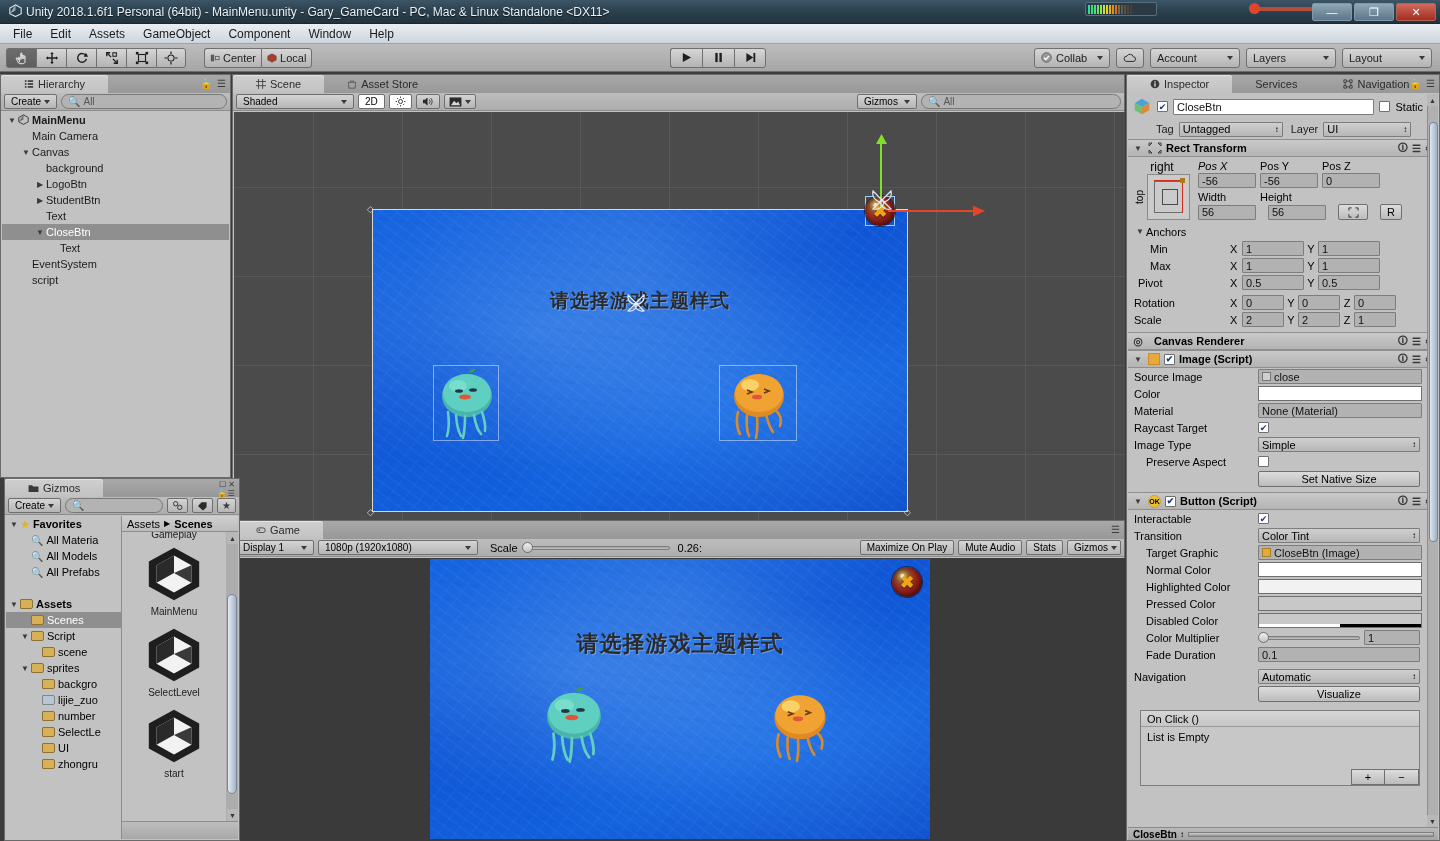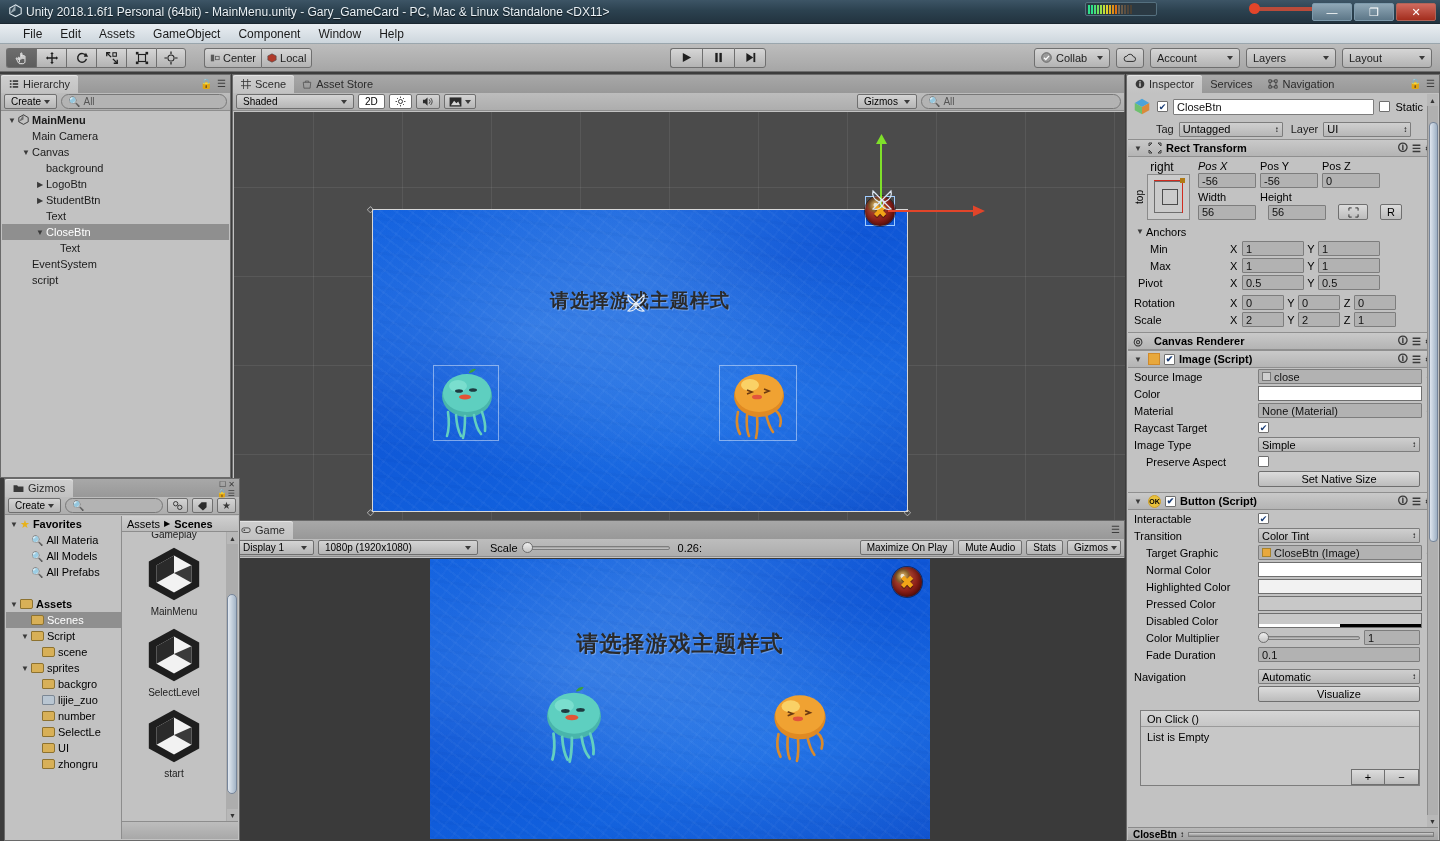--- a/index.html
+++ b/index.html
@@ -34,21 +34,21 @@
     background:#2b3a44; border:1px solid #55707f; border-radius:2px; display:flex; align-items:center; padding:0 2px; gap:1px;}
   .ov-meter i { display:block; width:2px; height:9px; }
   .ov-slider { position:absolute; left:1254px; top:7px; width:60px; height:4px; background:#b94b3a; border-radius:2px;}
   .ov-slider .knob { position:absolute; left:-5px; top:-4px; width:11px; height:11px; border-radius:50%; background:#e2452a;}
 
   
   .menubar {
     position:absolute; left:0; top:24px; width:1440px; height:20px;
     background:linear-gradient(to bottom,#e9eef2,#cdd6dd);
     border-bottom:1px solid #9aa6ad;
-    display:flex; align-items:center; padding-left:14px;
+    display:flex; align-items:center; padding-left:4px;
   }
   .menubar .mi { padding:2px 9px; font-size:12px; color:#1a1a1a; }
 
   
   .toolbar {
     position:absolute; left:0; top:44px; width:1440px; height:28px;
     background:linear-gradient(to bottom,#bdbdbd,#a6a6a6);
     border-bottom:1px solid #6e6e6e;
     display:flex; align-items:center;
   }
@@ -77,21 +77,21 @@
   }
   .caret { width:0;height:0;border-left:3px solid transparent;border-right:3px solid transparent;border-top:4px solid #3a3a3a;}
 
   
   .panel { position:absolute; background:#c2c2c2; border:1px solid #6a6a6a; }
   .tabstrip {
     height:18px; background:linear-gradient(to bottom,#a8a8a8,#989898);
     display:flex; align-items:flex-end; position:relative;
   }
   .tab {
-    height:18px; padding:0 8px; font-size:11px; display:flex; align-items:center; gap:4px;
+    height:18px; padding:0 23px; font-size:11px; display:flex; align-items:center; gap:4px;
     color:#2b2b2b; background:transparent;
   }
   .tab.sel { background:linear-gradient(to bottom,#cfcfcf,#c2c2c2); border-radius:3px 3px 0 0; box-shadow:inset 0 1px 0 #e4e4e4;}
   .tablock { position:absolute; right:4px; top:3px; display:flex; gap:4px; align-items:center; font-size:10px; color:#3c3c3c;}
   .subbar { height:18px; background:linear-gradient(to bottom,#bdbdbd,#adadad); border-bottom:1px solid #8d8d8d; display:flex; align-items:center; gap:4px; padding:0 3px;}
   .minibtn { height:15px; padding:0 6px; font-size:10px; background:linear-gradient(to bottom,#d4d4d4,#b6b6b6); border:1px solid #6f6f6f; border-radius:2px; display:flex; align-items:center; gap:3px;}
   .searchbox { height:15px; flex:1; background:#b3b3b3; border:1px solid #787878; border-radius:8px; display:flex; align-items:center; padding:0 6px; font-size:10px; color:#555;}
 
   
   #hierarchy { left:0; top:74px; width:231px; height:404px; }

